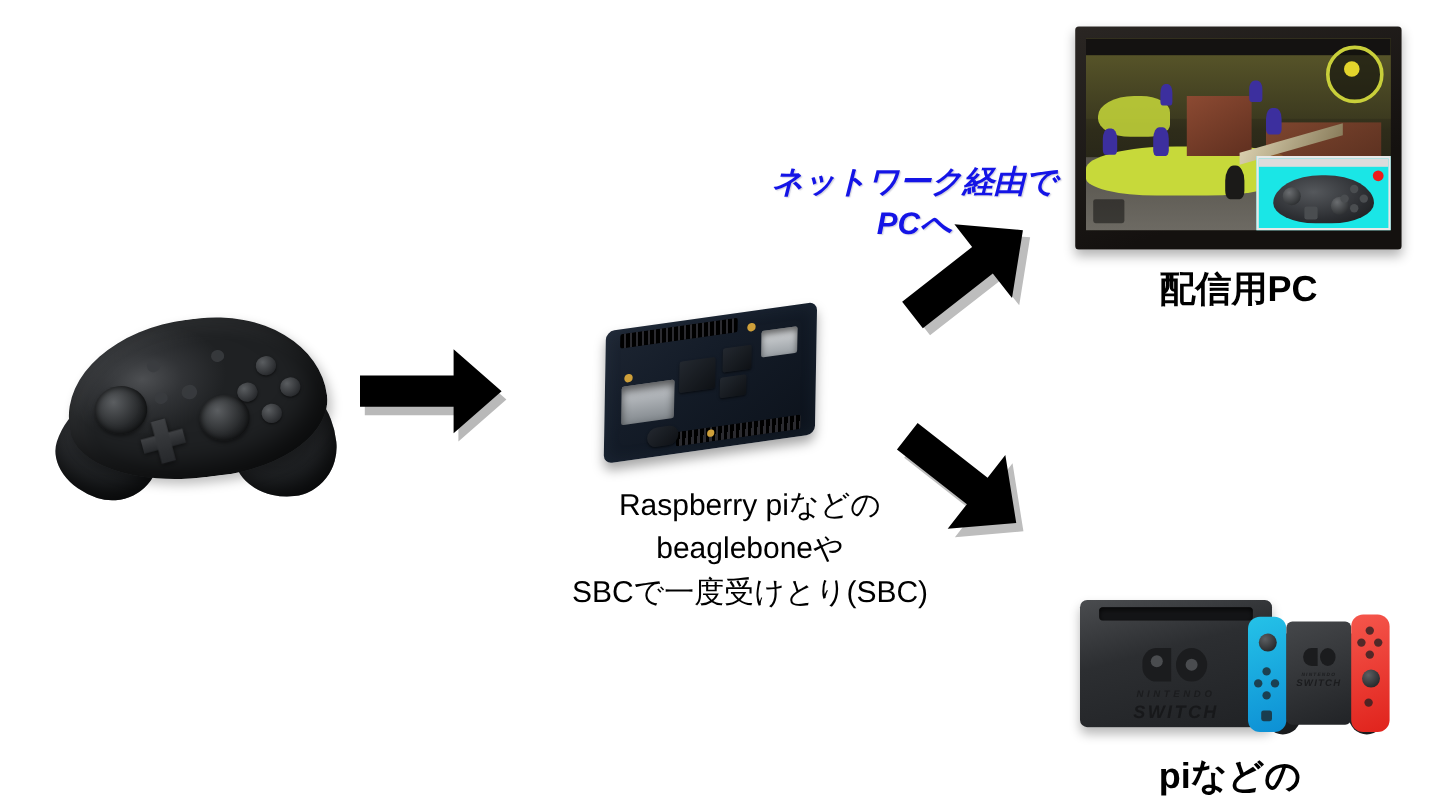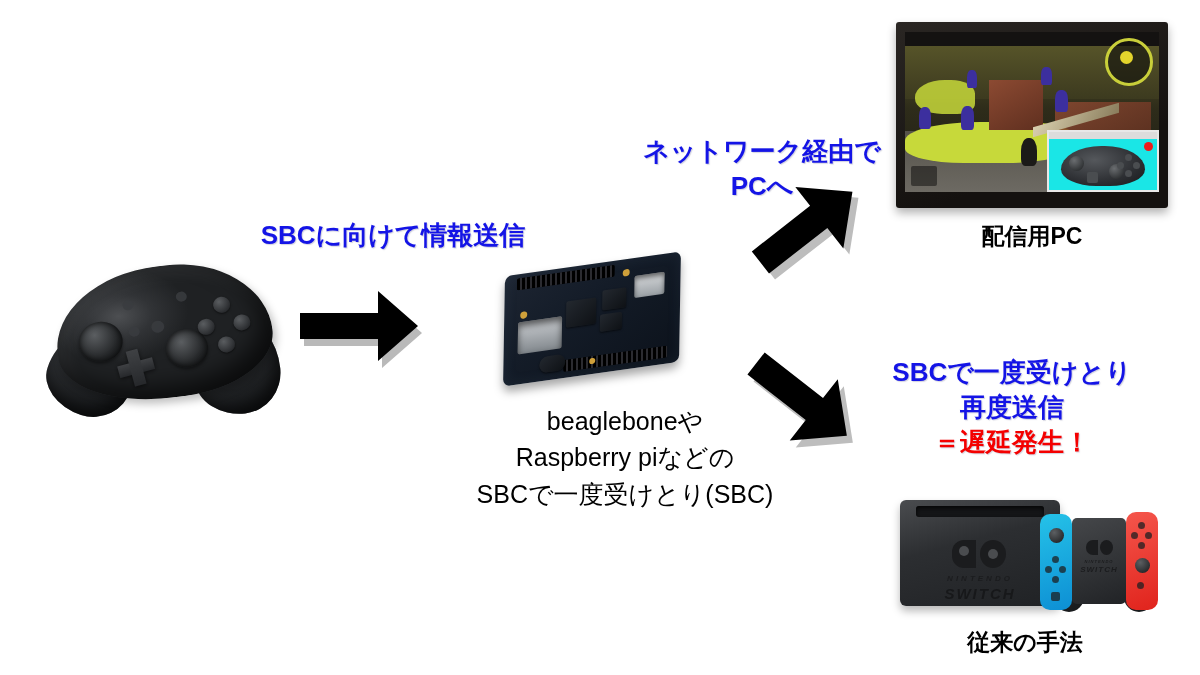--- a/index.html
+++ b/index.html
@@ -11,21 +11,21 @@
 
   
   .slide-title{
     position:absolute;left:10px;top:4px;
     font-size:78px;font-weight:bold;color:#000;letter-spacing:2px;
     text-shadow:4px 4px 3px rgba(150,150,150,.85);
     line-height:1.15;white-space:nowrap;
   }
 
   
-  .caption{position:absolute;color:#000;font-size:23px;font-weight:bold;
+  .caption{position:absolute;color:#000;font-size:30px;font-weight:bold;
            text-align:center;line-height:1.3;white-space:nowrap;}
   .note{position:absolute;color:#1414e6;font-size:26px;font-weight:bold;
         text-align:center;line-height:1.35;text-shadow:1px 1px 1px rgba(180,180,200,.6);}
   .note .red{color:#f40000;display:block;}
   .multi{position:absolute;color:#000;font-size:25px;text-align:center;line-height:1.45;}
 
   
   .arrow{position:absolute;}
   .arrow svg{display:block;overflow:visible;}
 
@@ -186,54 +186,53 @@
   <div class="arrow" style="left:300px;top:283px;">
     <svg width="152" height="86" viewBox="0 0 152 86">
       <g transform="translate(4,7)">
         <path d="M0,30 L78,30 L78,8 L118,43 L78,78 L78,56 L0,56 Z" fill="#b9b9b9"></path>
       </g>
       <g>
         <path d="M0,30 L78,30 L78,8 L118,43 L78,78 L78,56 L0,56 Z" fill="#000000"></path>
       </g>
     </svg>
   </div>
-  <div class="note" style="left:228px;top:218px;width:330px;">SBCに向けて情報送信</div>
 
   <div class="photo sbc-wrap" style="left:498px;top:248px;">
     <div class="sbc-board">
       <div class="sbc-hdr" style="left:12px;top:4px;width:98px;height:12px;"></div>
       <div class="sbc-hdr" style="left:60px;top:92px;width:104px;height:12px;"></div>
       <div class="sbc-chip" style="left:62px;top:34px;width:30px;height:26px;"></div>
       <div class="sbc-chip" style="left:98px;top:28px;width:24px;height:20px;"></div>
       <div class="sbc-chip" style="left:96px;top:52px;width:22px;height:17px;"></div>
       <div class="sbc-usb" style="left:130px;top:18px;width:30px;height:22px;"></div>
       <div class="sbc-eth" style="left:14px;top:48px;width:44px;height:32px;"></div>
       <div class="sbc-chip" style="left:36px;top:86px;width:26px;height:16px;border-radius:8px;"></div>
       <div class="sbc-dot" style="left:118px;top:10px;width:7px;height:7px;"></div>
       <div class="sbc-dot" style="left:16px;top:38px;width:7px;height:7px;"></div>
       <div class="sbc-dot" style="left:86px;top:94px;width:6px;height:6px;"></div>
     </div>
   </div>
   <div class="multi" style="left:440px;top:403px;width:370px;">
+    <div>Raspberry piなどの</div>
     <div>beagleboneや</div>
-    <div>Raspberry piなどの</div>
     <div>SBCで一度受けとり(SBC)</div>
   </div>
 
   <div class="arrow" style="left:752px;top:176px;">
     <svg width="150" height="110" viewBox="0 0 150 110">
       <g transform="translate(6,6) rotate(-38 60 55)">
         <path d="M0,34 L74,34 L74,10 L116,49 L74,88 L74,62 L0,62 Z" fill="#bdbdbd"></path>
       </g>
       <g transform="rotate(-38 60 55)">
         <path d="M0,34 L74,34 L74,10 L116,49 L74,88 L74,62 L0,62 Z" fill="#000000"></path>
       </g>
     </svg>
   </div>
-  <div class="note" style="left:612px;top:134px;width:300px;">
+  <div class="note" style="left:612px;top:134px;width:300px;font-style:italic;">
     <span>ネットワーク経由で</span><br>
     <span>PCへ</span>
   </div>
 
   <div class="photo mon-wrap" style="left:896px;top:22px;">
     <div class="mon-bezel"></div>
     <div class="mon-screen">
       <div class="g-wall"></div>
       <div class="g-darktop"></div>
       <div class="g-floor"></div>
@@ -273,25 +272,20 @@
   <div class="arrow" style="left:738px;top:352px;">
     <svg width="160" height="125" viewBox="0 0 160 125">
       <g transform="translate(6,7) rotate(38 62 56)">
         <path d="M0,34 L74,34 L74,10 L116,49 L74,88 L74,62 L0,62 Z" fill="#bdbdbd"></path>
       </g>
       <g transform="rotate(38 62 56)">
         <path d="M0,34 L74,34 L74,10 L116,49 L74,88 L74,62 L0,62 Z" fill="#000000"></path>
       </g>
     </svg>
   </div>
-  <div class="note" style="left:872px;top:355px;width:280px;">
-    <span>SBCで一度受けとり</span><br>
-    <span>再度送信</span>
-    <span class="red">＝遅延発生！</span>
-  </div>
 
   <div class="photo sw-wrap" style="left:888px;top:492px;">
     <div class="sw-dock">
       <div class="sw-slot"></div>
       <div class="sw-logo">
         <div class="lp"><span></span></div>
         <div class="rp"></div>
         <div class="lh"></div>
         <div class="rh"></div>
       </div>
@@ -322,15 +316,15 @@
 
     <div class="jc red" style="left:238px;top:20px;width:32px;height:98px;">
       <div class="jc-btn" style="left:12px;top:10px;"></div>
       <div class="jc-btn" style="left:5px;top:20px;"></div>
       <div class="jc-btn" style="left:19px;top:20px;"></div>
       <div class="jc-btn" style="left:12px;top:30px;"></div>
       <div class="jc-stick" style="left:9px;top:46px;"></div>
       <div class="jc-btn" style="left:11px;top:70px;"></div>
     </div>
   </div>
-  <div class="caption" style="left:890px;top:628px;width:270px;">従来の手法</div>
+  <div class="caption" style="left:890px;top:628px;width:270px;">piなどの</div>
 
 </div>
 
 </body></html>

